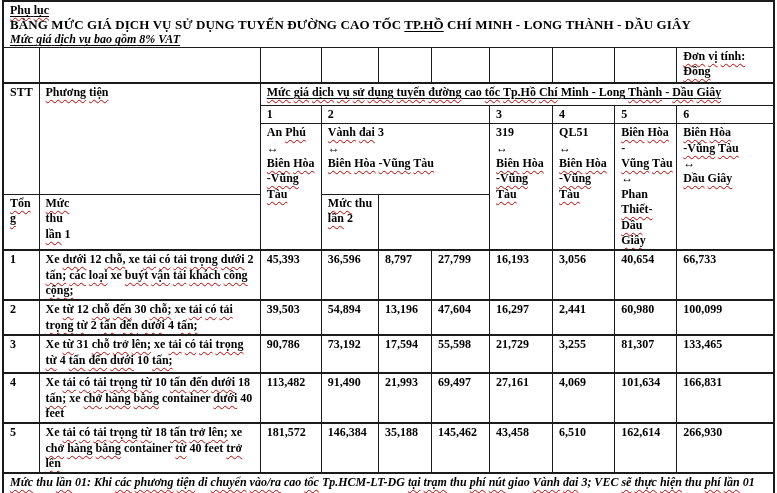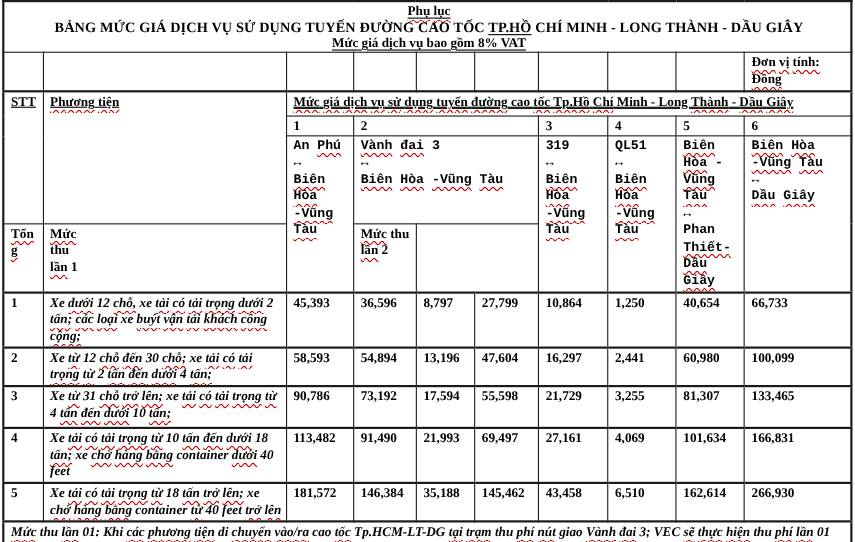--- a/index.html
+++ b/index.html
@@ -16,50 +16,50 @@
   table.main td{
     border:1px solid #1b1b1b;
     vertical-align:top;
     padding:1px 3px 1px 6px;
     font-size:12px;font-weight:bold;line-height:1.28;
     overflow:hidden;word-wrap:break-word;
   }
   
   tr.r-title td{height:38px;}
   tr.r-unit td{height:32px;}
-  tr.r-phead td{height:19px;border-top-width:2px;text-decoration:underline;}
+  tr.r-phead td{height:19px;border-top-width:2px;}
   tr.r-num td{height:15px;}
-  tr.r-routes td{height:60px;font-family:Liberation Mono, monospace;}
+  tr.r-routes td{height:60px;}
   tr.r-sub td{height:31px;margin-top:35px;}
   tr.rd1 td{height:46px;}
   tr.rd2 td{height:31px;}
   tr.rd3 td{height:34px;}
   tr.rd4 td{height:43px;}
   tr.rd5 td{height:31px;}
   tr.r-data td{border-top-width:2px;}
   tr.r-note td{border-top-width:2px;height:30px;}
 
-  .title-cell{text-align:center;padding:2px 4px 1px 4px;}
+  .title-cell{padding:2px 4px 1px 4px;}
   .t-appendix{font-size:12px;line-height:14px;}
   .t-main{font-size:13px;line-height:15px;letter-spacing:.1px;}
-  .t-vat{font-size:12px;line-height:14px;}
+  .t-vat{font-size:12px;line-height:14px;font-style:italic;}
   .u{text-decoration:underline;text-decoration-thickness:1px;text-underline-offset:2px;}
   .wavy{
     text-decoration-line:underline;
     text-decoration-style:wavy;
     text-decoration-color:#c00000;
     text-decoration-thickness:1px;
     text-underline-offset:2.5px;
   }
   .u .wavy{ text-decoration-line:underline; }
   .unit-cell{font-size:12px;}
   .phead-cell{white-space:nowrap;font-size:11.8px;}
   .num-cell{font-size:12.5px;}
   .pre{white-space:pre-line;font-size:11.8px;line-height:1.32;}
-  .veh{font-size:11.8px;line-height:1.32;font-style:italic;}
+  .veh{font-size:11.8px;line-height:1.32;}
   .stt{font-size:12.5px;padding-left:8px;}
   .val{font-size:12.5px;margin-left:36px;}
   .note-cell{
     font-weight:normal;font-style:italic;
     font-size:11.8px;line-height:1.38;
     padding:2px 8px 2px 6px;
   }
 </style>
 </head>
 <body>
@@ -150,29 +150,29 @@
 <span class="wavy">lần</span> 2</td>
       </tr>
 
       <tr class="r-data rd1">
         <td class="stt">1</td>
         <td class="veh">Xe <span class="wavy">dưới</span> 12 <span class="wavy">chỗ,</span> xe <span class="wavy">tải</span> <span class="wavy">có</span> <span class="wavy">tải</span> <span class="wavy">trọng</span> <span class="wavy">dưới</span> 2 <span class="wavy">tấn;</span> <span class="wavy">các</span> <span class="wavy">loại</span> xe <span class="wavy">buýt</span> <span class="wavy">vận</span> <span class="wavy">tải</span> <span class="wavy">khách</span> <span class="wavy">công</span> <span class="wavy">cộng;</span></td>
         <td class="val">45,393</td>
         <td class="val">36,596</td>
         <td class="val">8,797</td>
         <td class="val">27,799</td>
-        <td class="val">10,864</td>
-        <td class="val">1,250</td>
+        <td class="val">16,193</td>
+        <td class="val">3,056</td>
         <td class="val">40,654</td>
         <td class="val">66,733</td>
       </tr>
       <tr class="r-data rd2">
         <td class="stt">2</td>
         <td class="veh">Xe <span class="wavy">từ</span> 12 <span class="wavy">chỗ</span> <span class="wavy">đến</span> 30 <span class="wavy">chỗ;</span> xe <span class="wavy">tải</span> <span class="wavy">có</span> <span class="wavy">tải</span> <span class="wavy">trọng</span> <span class="wavy">từ</span> 2 <span class="wavy">tấn</span> <span class="wavy">đến</span> <span class="wavy">dưới</span> 4 <span class="wavy">tấn;</span></td>
-        <td class="val">58,593</td>
+        <td class="val">39,503</td>
         <td class="val">54,894</td>
         <td class="val">13,196</td>
         <td class="val">47,604</td>
         <td class="val">16,297</td>
         <td class="val">2,441</td>
         <td class="val">60,980</td>
         <td class="val">100,099</td>
       </tr>
       <tr class="r-data rd3">
         <td class="stt">3</td>

